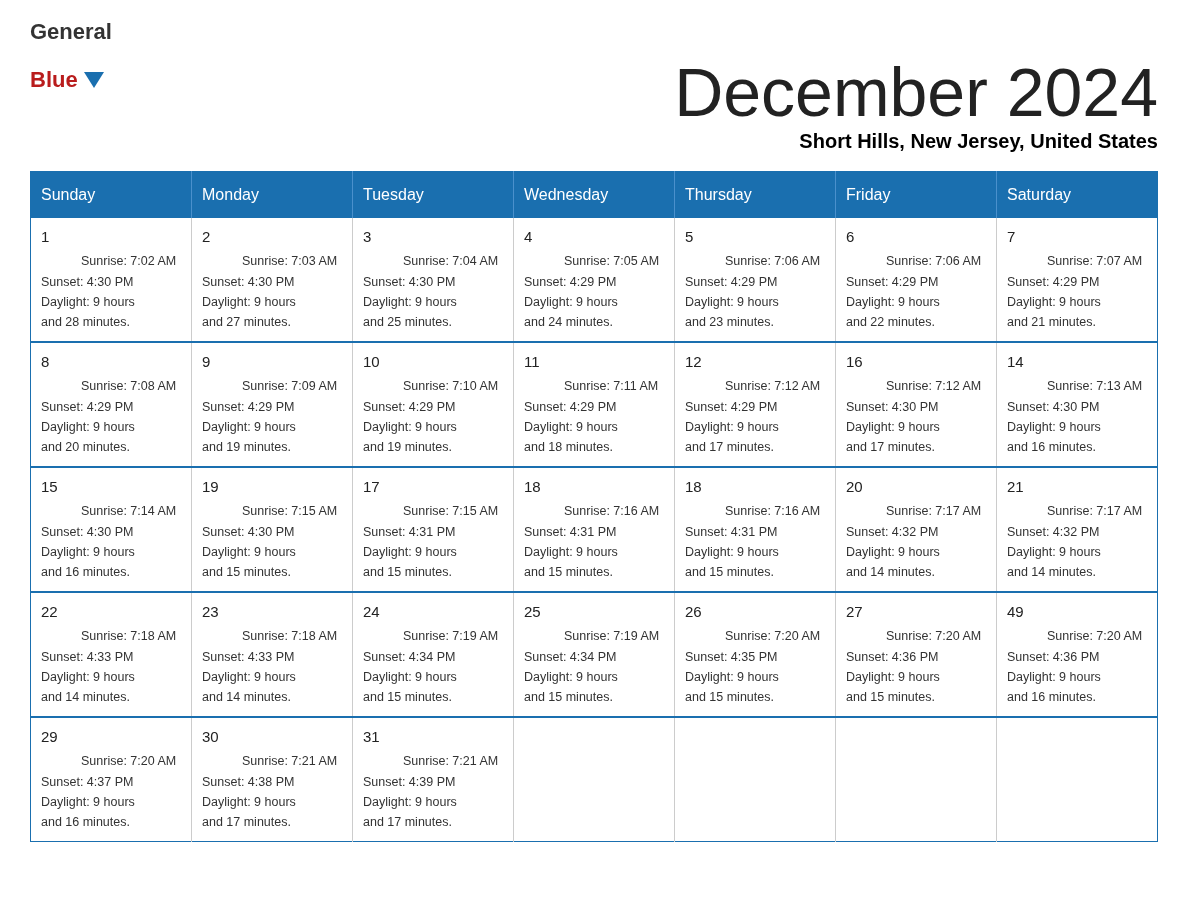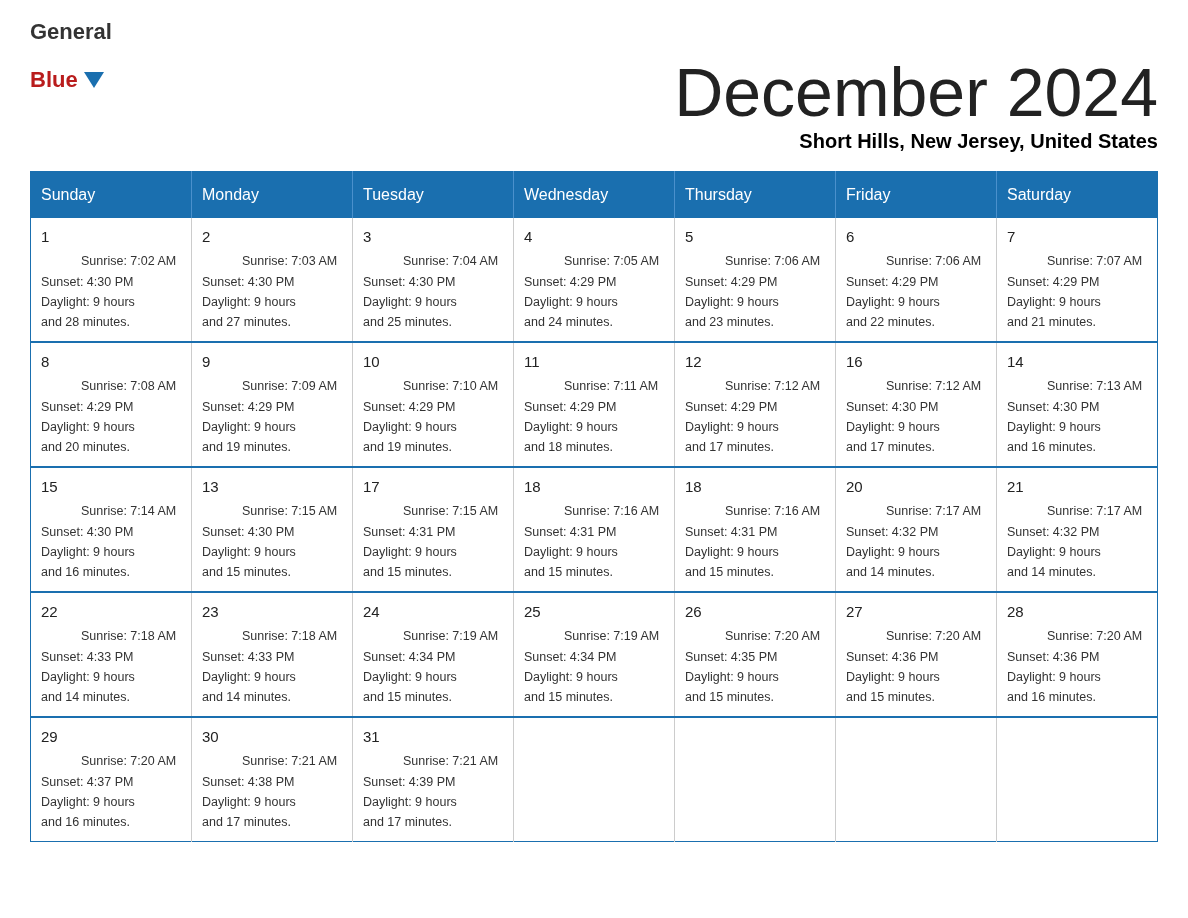--- a/index.html
+++ b/index.html
@@ -198,21 +198,21 @@
           <span class="day-number">14</span>
           <span class="day-detail">Sunrise: 7:13 AM<br>Sunset: 4:30 PM<br>Daylight: 9 hours<br>and 16 minutes.</span>
         </td>
       </tr>
       <tr>
         <td>
           <span class="day-number">15</span>
           <span class="day-detail">Sunrise: 7:14 AM<br>Sunset: 4:30 PM<br>Daylight: 9 hours<br>and 16 minutes.</span>
         </td>
         <td>
-          <span class="day-number">13</span>
+          <span class="day-number">19</span>
           <span class="day-detail">Sunrise: 7:15 AM<br>Sunset: 4:30 PM<br>Daylight: 9 hours<br>and 15 minutes.</span>
         </td>
         <td>
           <span class="day-number">17</span>
           <span class="day-detail">Sunrise: 7:15 AM<br>Sunset: 4:31 PM<br>Daylight: 9 hours<br>and 15 minutes.</span>
         </td>
         <td>
           <span class="day-number">18</span>
           <span class="day-detail">Sunrise: 7:16 AM<br>Sunset: 4:31 PM<br>Daylight: 9 hours<br>and 15 minutes.</span>
         </td>
@@ -248,21 +248,21 @@
         </td>
         <td>
           <span class="day-number">26</span>
           <span class="day-detail">Sunrise: 7:20 AM<br>Sunset: 4:35 PM<br>Daylight: 9 hours<br>and 15 minutes.</span>
         </td>
         <td>
           <span class="day-number">27</span>
           <span class="day-detail">Sunrise: 7:20 AM<br>Sunset: 4:36 PM<br>Daylight: 9 hours<br>and 15 minutes.</span>
         </td>
         <td>
-          <span class="day-number">28</span>
+          <span class="day-number">49</span>
           <span class="day-detail">Sunrise: 7:20 AM<br>Sunset: 4:36 PM<br>Daylight: 9 hours<br>and 16 minutes.</span>
         </td>
       </tr>
       <tr>
         <td>
           <span class="day-number">29</span>
           <span class="day-detail">Sunrise: 7:20 AM<br>Sunset: 4:37 PM<br>Daylight: 9 hours<br>and 16 minutes.</span>
         </td>
         <td>
           <span class="day-number">30</span>

